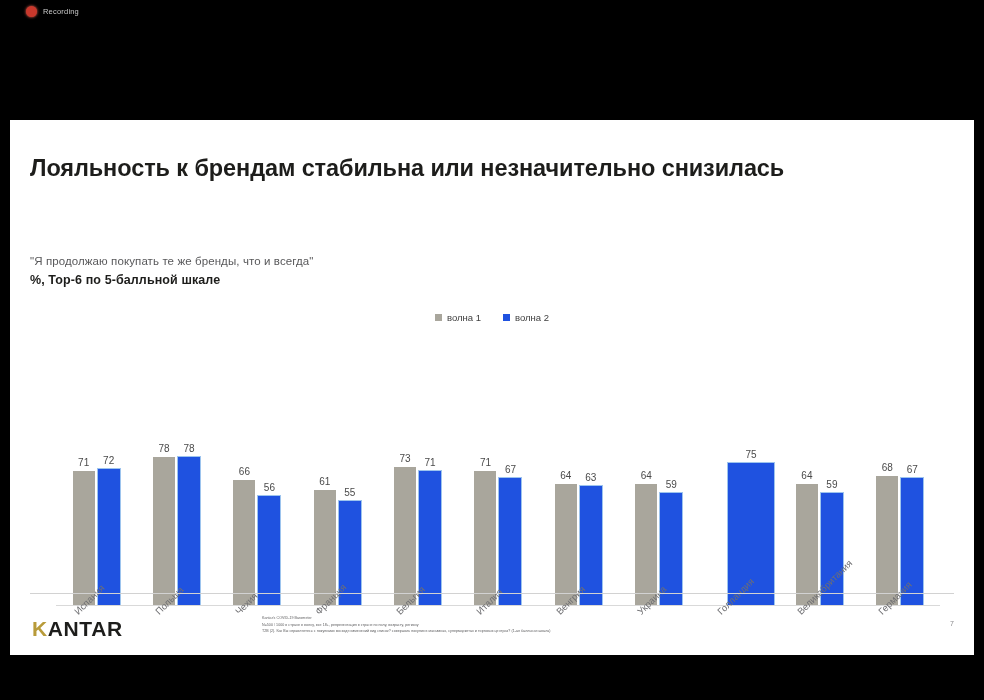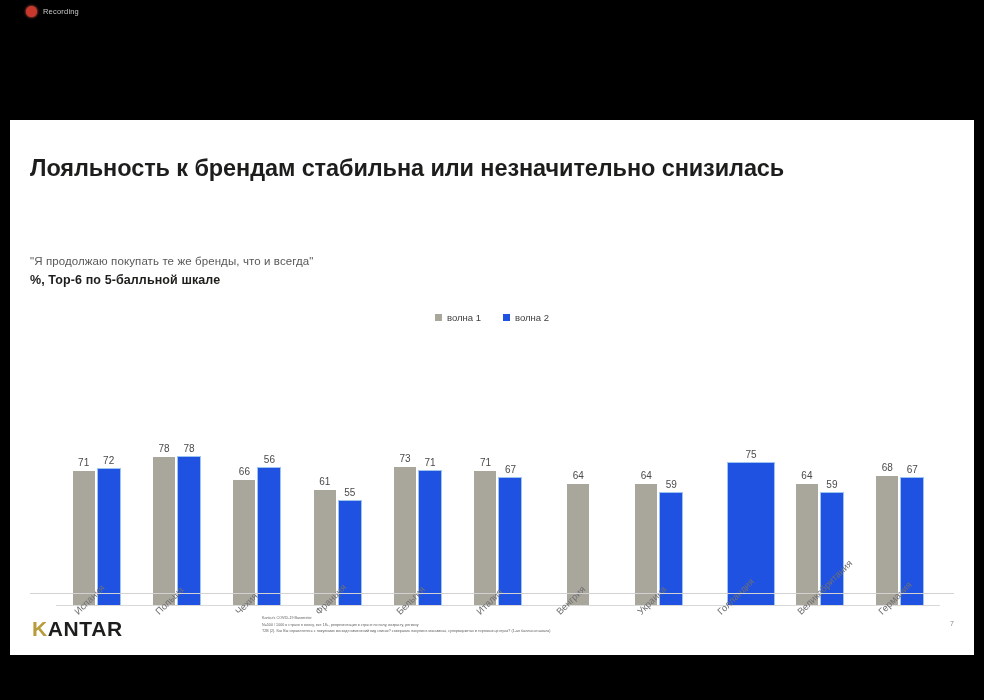--- a/index.html
+++ b/index.html
@@ -178,21 +178,21 @@
               </div>
             </div>
           </div>
           <div class="group">
             <div class="bar-wrap">
               <div class="bar w1" style="height: 124.978px; text-decoration: underline;">
                 <span class="bar-label">66</span>
               </div>
             </div>
             <div class="bar-wrap">
-              <div class="bar w2" style="height: 137px;">
+              <div class="bar w2" style="height: 109px;">
                 <span class="bar-label">56</span>
               </div>
             </div>
           </div>
           <div class="group">
             <div class="bar-wrap">
               <div class="bar w1" style="height: 115.51px; padding-left: 8px;">
                 <span class="bar-label">61</span>
               </div>
             </div>
@@ -223,20 +223,25 @@
             <div class="bar-wrap">
               <div class="bar w2" style="height: 126.871px;">
                 <span class="bar-label">67</span>
               </div>
             </div>
           </div>
           <div class="group">
             <div class="bar-wrap">
               <div class="bar w1" style="height: 121.19px;">
                 <span class="bar-label">64</span>
+              </div>
+            </div>
+            <div class="bar-wrap">
+              <div class="bar w2" style="height: 119.297px;">
+                <span class="bar-label">63</span>
               </div>
             </div>
           </div>
           <div class="group">
             <div class="bar-wrap">
               <div class="bar w1" style="height: 121.19px;">
                 <span class="bar-label">64</span>
               </div>
             </div>
             <div class="bar-wrap">

